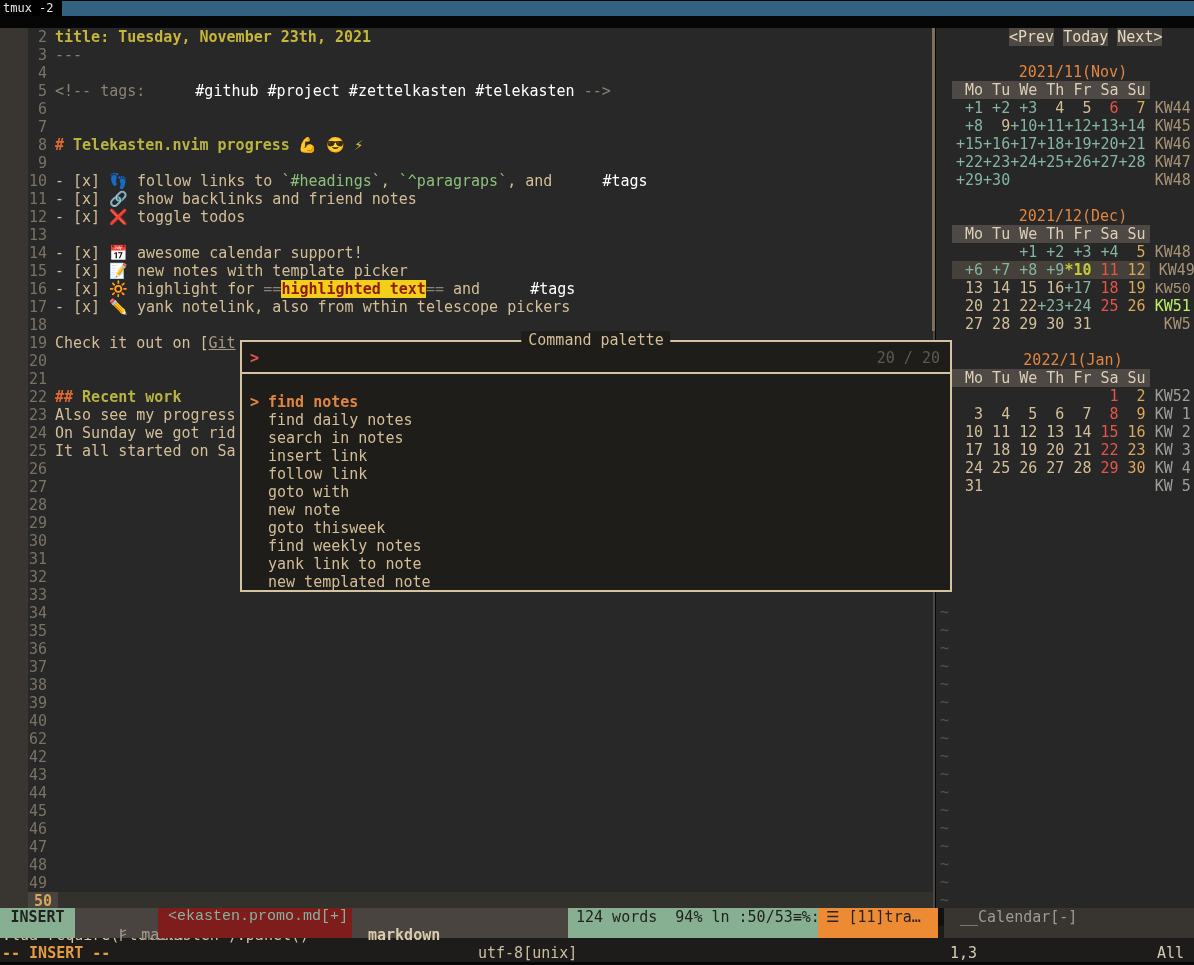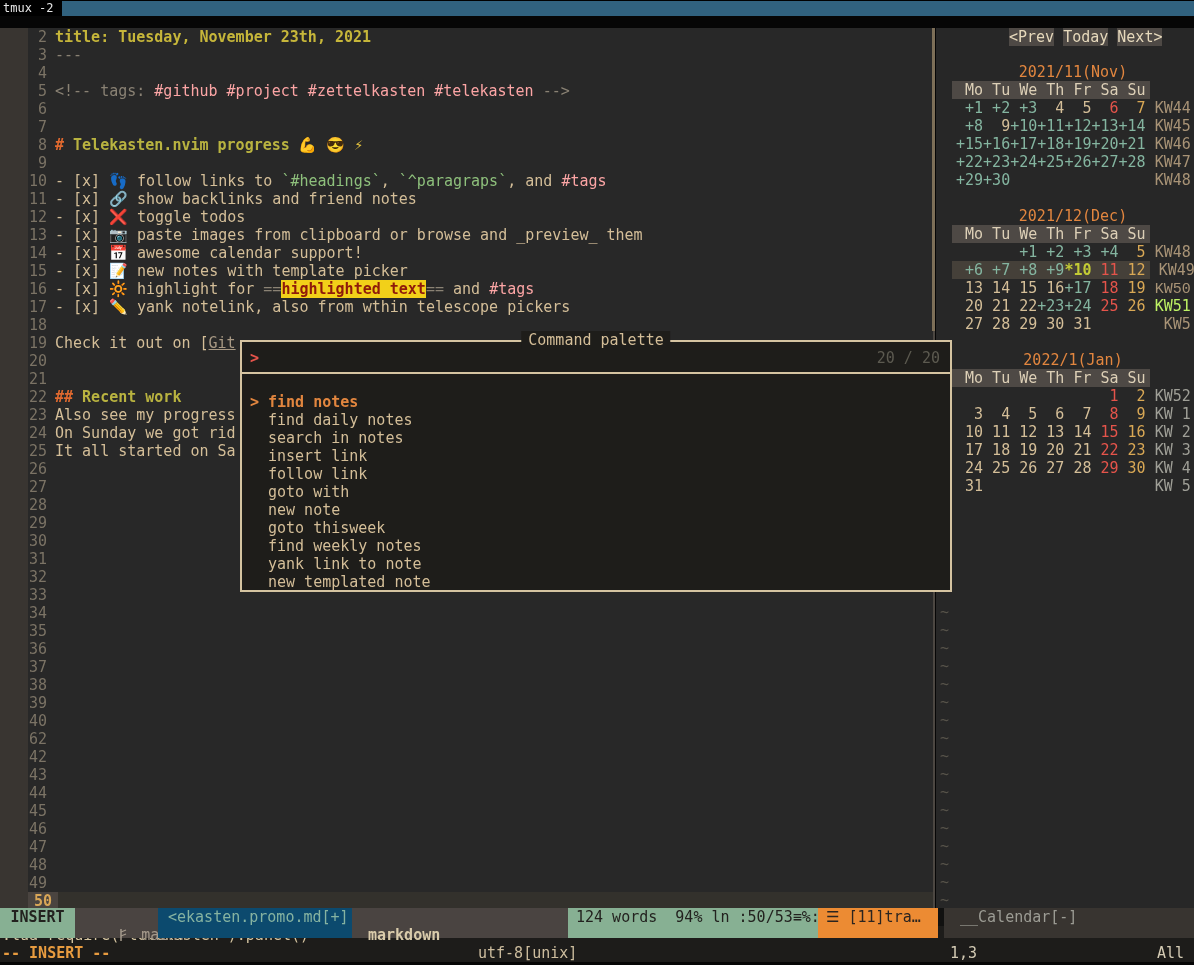--- a/index.html
+++ b/index.html
@@ -15,21 +15,21 @@
   
   #editor{left:0;top:28px;width:933px;height:880px;background:#282828;}
   #gutter{left:0;top:0;width:28px;height:880px;background:#393531;}
   .eline{position:absolute;left:28px;width:905px;height:18px;white-space:pre;}
   .eline .lnum{position:absolute;left:0;width:19px;text-align:right;color:#7b7365;}
   .eline .ltext{position:absolute;left:27px;}
   .eline.cursor{background:#33312c;}
   .eline.cursor .lnum{background:#4a4440;color:#d8a657;font-weight:bold;padding-right:6px;width:24px;}
   .s-fg{color:#d4be98;}
   .s-gray{color:#8a8274;}
-  .s-pink{color:#fca5a5;}
+  .s-pink{color:#ffffff;margin-left:41px;}
   .s-title{color:#c6b63a;font-weight:bold;}
   .s-head{color:#b9b340;font-weight:bold;}
   .s-mark{color:#e0692f;font-weight:bold;}
   .s-code{color:#8ec07c;}
   .s-link{color:#a89984;text-decoration:underline;}
   .s-eq{color:#8a8274;}
   .s-hlt{color:#8f1a0a;background:#f2d019;font-weight:bold;}
   .s-em-blue{color:#6a9fd8;}
   .s-em-gray{color:#9db4c0;}
   .s-em-red{color:#e5544b;}
@@ -71,21 +71,21 @@
   #prompt-counter{position:absolute;right:10px;top:7px;color:#5c5a50;}
   .pitem{position:absolute;left:26px;height:18px;color:#d4be98;white-space:pre;}
   .pitem.sel{color:#e2863f;font-weight:bold;}
   .pitem .sel-arrow{position:absolute;left:-18px;color:#e2863f;font-weight:bold;}
 
   
   #slbase{left:0;top:908px;width:1194px;height:18px;background:#111110;}
   .sl{position:absolute;top:908px;height:30px;line-height:18px;white-space:pre;z-index:2;}
   #sl-mode{left:0;width:75px;background:#87b093;color:#23221f;font-weight:bold;text-align:center;}
   #sl-branch{left:75px;width:83px;background:#4a4441;color:#a59a8c;padding-left:8px;}
-  #sl-file{left:158px;width:194px;background:#0c4a6e;color:#86b3a1;padding-left:10px;}
+  #sl-file{left:158px;width:194px;background:#7f1d1d;color:#86b3a1;padding-left:10px;font-family:Liberation Mono, monospace;}
   #sl-ft{left:352px;width:216px;background:#4a4441;}
   #sl-ft .ft{position:absolute;left:16px;color:#d9cbab;font-weight:bold;}
   #sl-ft .enc{position:absolute;left:126px;color:#cdbd9e;}
   #sl-stats{left:568px;width:250px;background:#87b093;color:#23221f;padding-left:8px;}
   #sl-tab{left:818px;width:112px;background:#ec8b33;color:#2a2420;padding-left:8px;}
   #sl-cal{left:944px;width:250px;background:#383430;color:#9c9c94;padding-left:16px;}
 
   
   #bottompanel{left:0;top:926px;width:1194px;height:36px;background:#1d1c1a;}
   #cmdline{left:2px;top:926px;height:18px;color:#d5c5a1;white-space:pre;}
@@ -111,21 +111,21 @@
         <div class="eline" style="top: 18px;"><span class="lnum">3</span><span class="ltext"><span class="s-gray">---</span></span></div>
         <div class="eline" style="top: 36px;"><span class="lnum">4</span><span class="ltext"></span></div>
         <div class="eline" style="top: 54px;"><span class="lnum">5</span><span class="ltext"><span class="s-gray">&lt;!-- tags: </span><span class="s-pink">#github #project #zettelkasten #telekasten</span><span class="s-gray"> --&gt;</span></span></div>
         <div class="eline" style="top: 72px;"><span class="lnum">6</span><span class="ltext"></span></div>
         <div class="eline" style="top: 90px;"><span class="lnum">7</span><span class="ltext"></span></div>
         <div class="eline" style="top: 108px;"><span class="lnum">8</span><span class="ltext"><span class="s-mark"># </span><span class="s-head">Telekasten.nvim progress </span><span class="s-em-strong">💪 </span><span class="s-em-sun">😎 </span><span class="s-em-zap">⚡</span></span></div>
         <div class="eline" style="top: 126px;"><span class="lnum">9</span><span class="ltext"></span></div>
         <div class="eline" style="top: 144px;"><span class="lnum">10</span><span class="ltext"><span class="s-fg">- [x] </span><span class="s-em-blue">👣</span><span class="s-fg"> follow links to </span><span class="s-code">`#headings`</span><span class="s-fg">, </span><span class="s-code">`^paragraps`</span><span class="s-fg">, and </span><span class="s-pink">#tags</span></span></div>
         <div class="eline" style="top: 162px;"><span class="lnum">11</span><span class="ltext"><span class="s-fg">- [x] </span><span class="s-em-gray">🔗</span><span class="s-fg"> show backlinks and friend notes</span></span></div>
         <div class="eline" style="top: 180px;"><span class="lnum">12</span><span class="ltext"><span class="s-fg">- [x] </span><span class="s-em-red">❌</span><span class="s-fg"> toggle todos</span></span></div>
-        <div class="eline" style="top: 198px;"><span class="lnum">13</span><span class="ltext"><span class="s-fg">- [x] </span><span class="s-em-cam">📷</span><span class="s-fg"> paste images from clipboard or browse and _preview_ them</span></span></div>
+        <div class="eline" style="top: 198px;"><span class="lnum">13</span></div>
         <div class="eline" style="top: 216px;"><span class="lnum">14</span><span class="ltext"><span class="s-fg">- [x] </span><span class="s-em-cal">📅</span><span class="s-fg"> awesome calendar support!</span></span></div>
         <div class="eline" style="top: 234px;"><span class="lnum">15</span><span class="ltext"><span class="s-fg">- [x] </span><span class="s-em-memo">📝</span><span class="s-fg"> new notes with template picker</span></span></div>
         <div class="eline" style="top: 252px;"><span class="lnum">16</span><span class="ltext"><span class="s-fg">- [x] </span><span class="s-em-sun">🔆</span><span class="s-fg"> highlight for </span><span class="s-eq">==</span><span class="s-hlt">highlighted text</span><span class="s-eq">==</span><span class="s-fg"> and </span><span class="s-pink">#tags</span></span></div>
         <div class="eline" style="top: 270px;"><span class="lnum">17</span><span class="ltext"><span class="s-fg">- [x] </span><span class="s-em-pen">✏️</span><span class="s-fg"> yank notelink, also from wthin telescope pickers</span></span></div>
         <div class="eline" style="top: 288px;"><span class="lnum">18</span><span class="ltext"></span></div>
         <div class="eline" style="top: 306px;"><span class="lnum">19</span><span class="ltext"><span class="s-fg">Check it out on [</span><span class="s-link">Git</span></span></div>
         <div class="eline" style="top: 324px;"><span class="lnum">20</span><span class="ltext"></span></div>
         <div class="eline" style="top: 342px;"><span class="lnum">21</span><span class="ltext"></span></div>
         <div class="eline" style="top: 360px;"><span class="lnum">22</span><span class="ltext"><span class="s-mark">## </span><span class="s-head">Recent work</span></span></div>
         <div class="eline" style="top: 378px;"><span class="lnum">23</span><span class="ltext"><span class="s-fg">Also see my progress</span></span></div>

